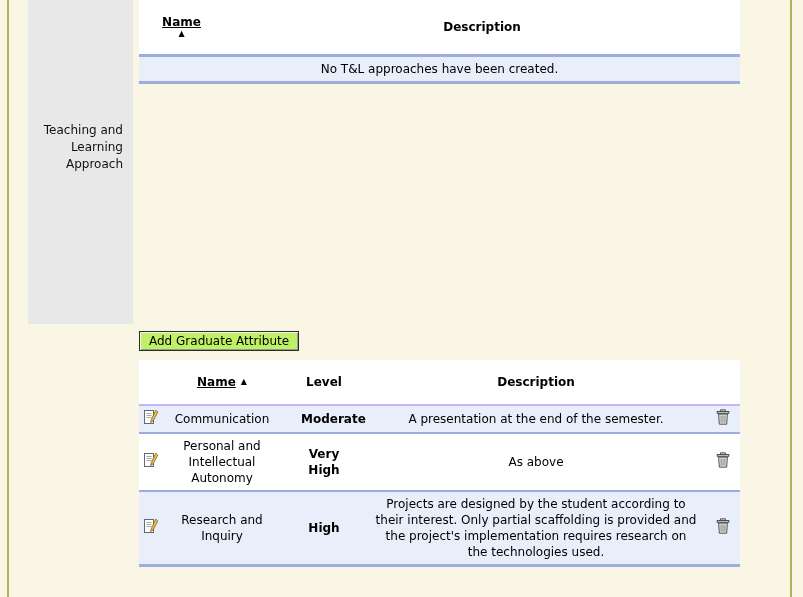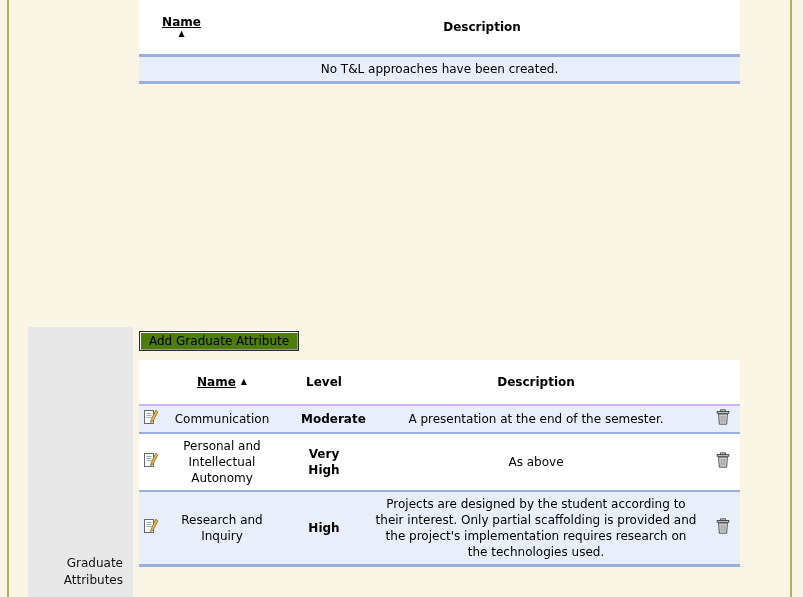--- a/index.html
+++ b/index.html
@@ -45,33 +45,36 @@
   .sortlink { font-weight:bold; text-decoration:underline; color:#000; cursor:pointer; }
   .arrow-inline { font-size:8px; margin-left:5px; vertical-align:2px; }
   .arrow-below { display:block; font-size:8px; line-height:7px; text-align:center; margin-top:1px; }
   .name-head-stack { display:inline-block; }
 
   .lvl { display:inline-block; max-width:46px;font-weight:bold; }
 
   .btn {
     display:inline-block; height:20px; padding:2px 9px 3px;
     font-family:"DejaVu Sans","Liberation Sans",sans-serif; font-size:12px; color:#000;
-    background:#4d7c0f; border:1px solid #2b2b2b;
+    background:#bef264; border:1px solid #2b2b2b;
     box-shadow: inset 1px 1px 0 #f4f2ee, inset -1px -1px 0 #9a968e;
     margin-bottom:9px; cursor:pointer;
   }
   .icon-btn { display:inline-block; line-height:0; cursor:pointer; }
 </style>
 </head>
 <body>
 
 <div class="screen">
   <div class="vrule" id="vrule-left"></div>
   <div class="vrule" id="vrule-right"></div>
 
+  <div class="label-cell" id="label-cell-tla">
+    <div class="label-text" id="tla-label">Teaching and Learning Approach</div>
+  </div>
 
   <div class="content-tla">
     <table class="grid" id="tla-table">
       <colgroup>
           <col style="width:85px">
           <col>
         </colgroup>
       <thead>
         <tr>
           <th>
@@ -84,23 +87,20 @@
         </tr>
       </thead>
       <tbody>
         <tr class="hl">
           <td class="empty-msg" colspan="2">No T&amp;L approaches have been created.</td>
         </tr>
       </tbody>
     </table>
   </div>
 
-  <div class="label-cell" id="label-cell-ga">
-    <div class="label-text" id="ga-label">Graduate Attributes</div>
-  </div>
 
   <div class="content-ga">
     <button class="btn" type="button">Add Graduate Attribute</button>
 
     <table class="grid" id="ga-table">
       <colgroup>
         <col style="width:24px">
           <col style="width:118px">
           <col style="width:86px">
         <col style="width:338px">

